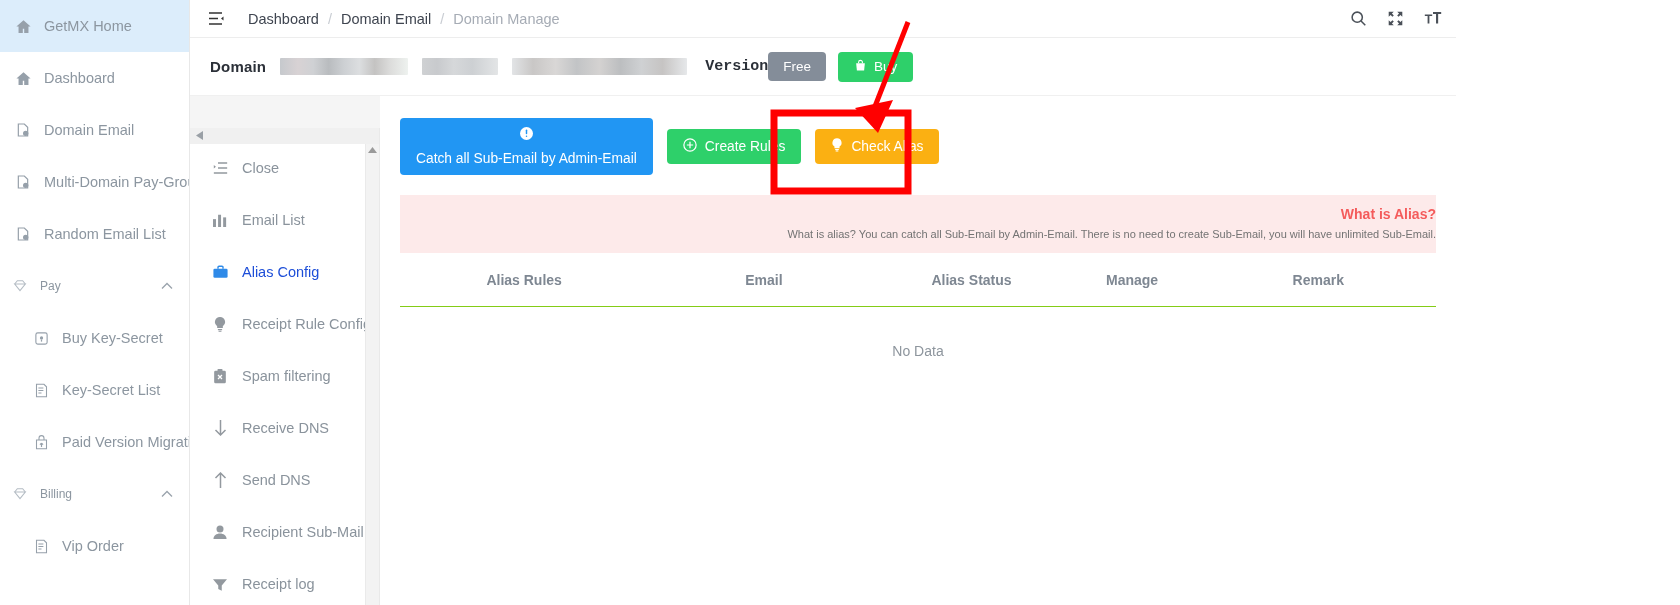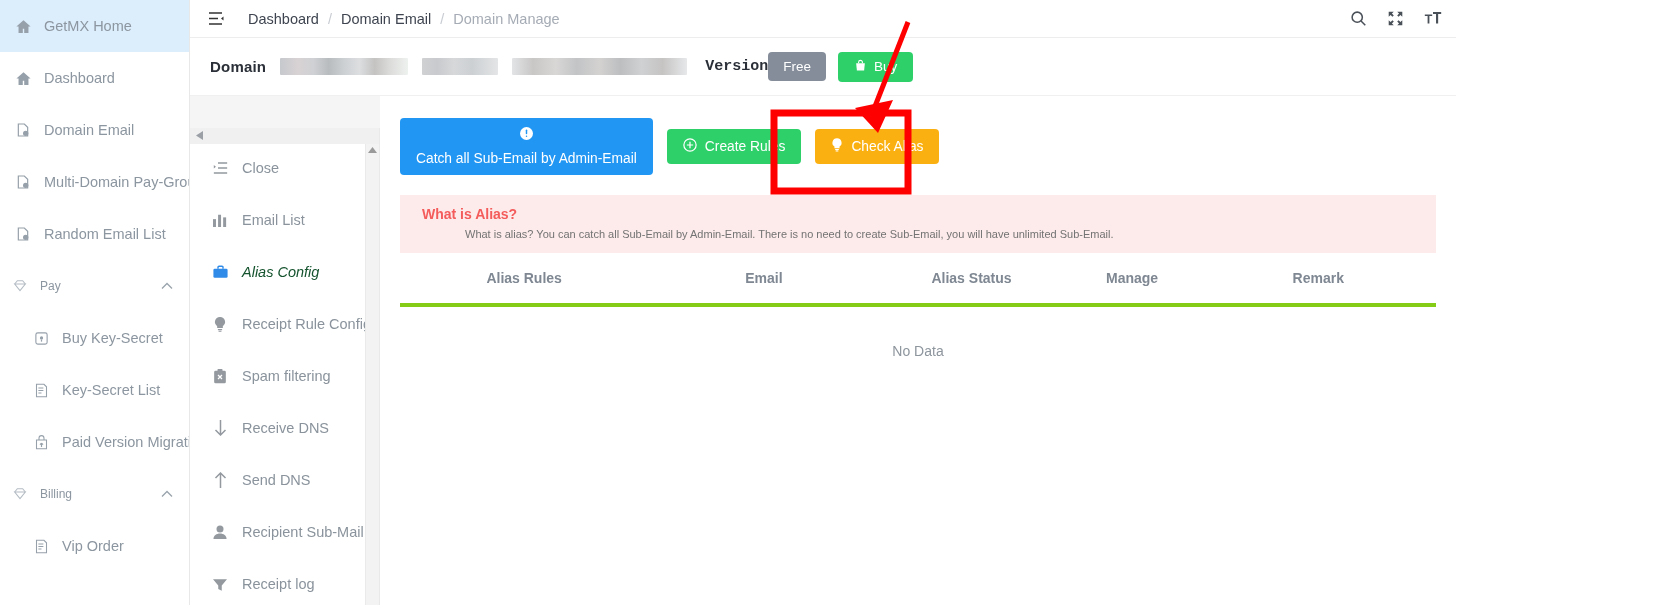--- a/index.html
+++ b/index.html
@@ -104,21 +104,21 @@
     position: relative;
     margin-top: 32px;
   }
   .sub-item {
     display: flex; align-items: center;
     height: 52px; padding-left: 20px;
     color: #8a939c; font-size: 14.5px;
     white-space: nowrap; cursor: pointer;
   }
   .sub-item .ic { width: 20px; height: 20px; display:inline-flex; align-items:center; justify-content:center; margin-right: 12px; flex:0 0 20px; color:#93999f; }
-  .sub-item.active { color: #14532d; font-style: italic; }
+  .sub-item.active { color: #1d4ed8; }
   .sub-item.active .ic { color: #2f8ae8; }
 
   
   .collapse-strip {
     position: absolute; left: 0; top: 0; width: 190px; height: 16px;
     background: #f0f0f0; display: flex; align-items: center; padding-left: 6px;
   }
   .collapse-strip .tri { color: #9aa0a6; font-size: 9px; line-height: 1; }
   .vscroll {
     position: absolute; right: 0; top: 16px; width: 14px; bottom: 0;
@@ -137,27 +137,28 @@
   }
   .btn-blue { background: #2196f3; flex-direction: column; }
   .btn-green { background: #2ed06a; margin-left: 14px; }
   .btn-orange { background: #fbb012; margin-left: 14px; }
 
   .alert {
     margin: 20px 20px 0 20px;
     background: #fdeaea;
     padding: 11px 0 13px 22px;
     color: #f76d6d;
+    text-align: right;
   }
   .alert .ttl { font-size: 14px; font-weight: bold; color: #f45b5b; margin-bottom: 6px; }
   .alert .txt { font-size: 11px; color: #737373; margin-left: 43px; }
 
   
   .tbl { margin: 0 20px; }
-  .thead { display: flex; align-items: center; height: 54px; border-bottom: 4px solid #84cc16; }
+  .thead { display: flex; align-items: center; height: 54px; border-bottom: 1px solid #84cc16; }
   .th { font-size: 14px; color: #7e8792; font-weight: bold; text-align: center; }
   .c1 { width: 290px; }
   .c2 { width: 270px; }
   .c3 { width: 215px; }
   .c4 { width: 160px; }
   .c5 { width: 275px; }
   .nodata { text-align: center; color: #8d959d; font-size: 14px; padding: 36px 0 0 0; }
 
   
   .annot { position: absolute; left: 0; top: 0; width: 1680px; height: 605px; pointer-events: none; }

